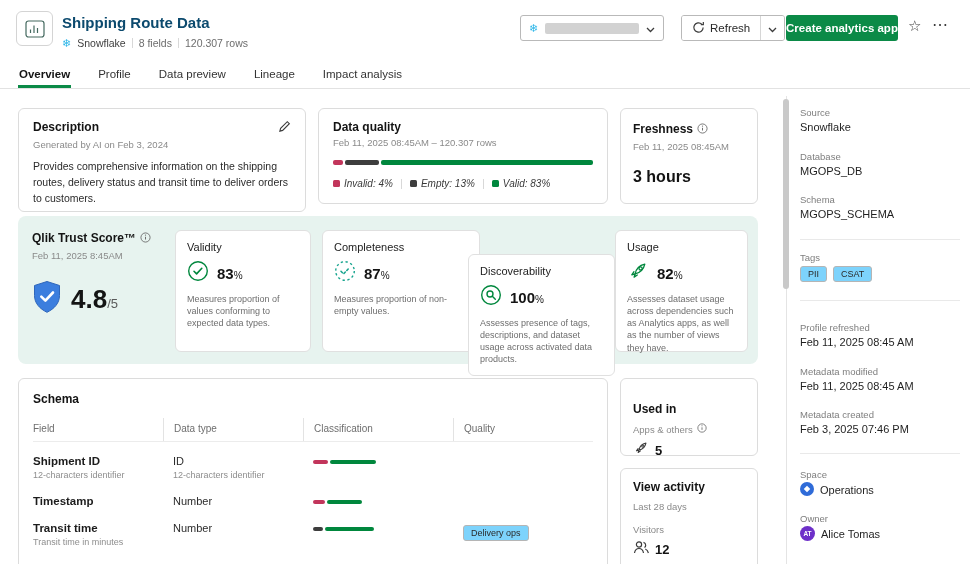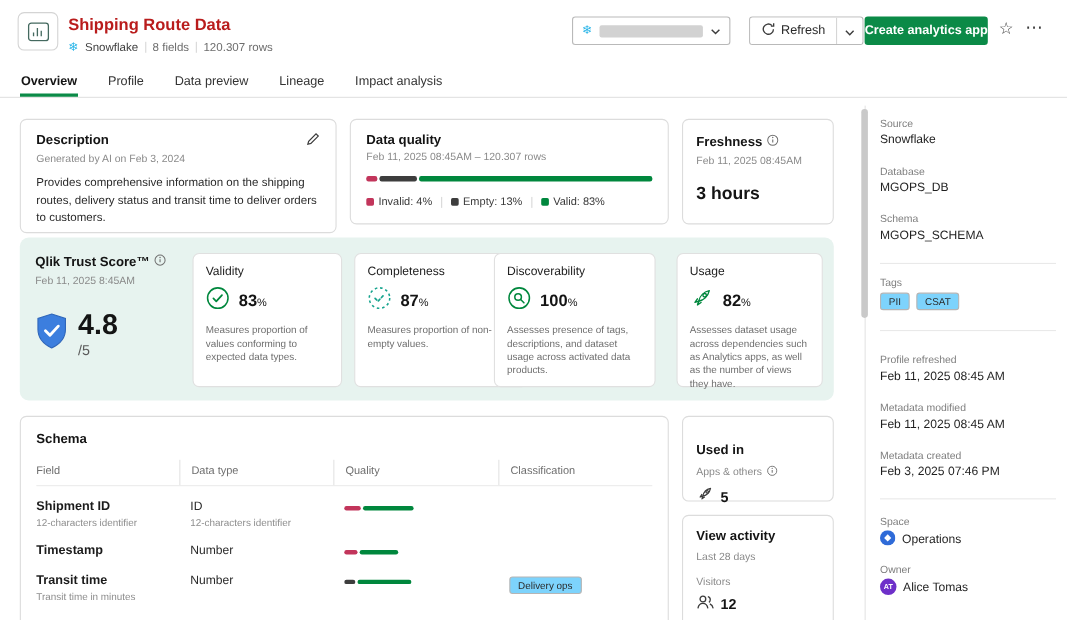--- a/index.html
+++ b/index.html
@@ -1,21 +1,21 @@
 <!DOCTYPE html>
 <html><head>
 <meta charset="utf-8">
 <style>
   * { margin:0; padding:0; box-sizing:border-box; }
   body { margin:0; background:#fff; font-family:"Liberation Sans", sans-serif; color:#1f1f1f; }
   .screen { position:relative; width:970px; height:564px; background:#fff; overflow:hidden; }
 
   
   .hdr-icon { position:absolute; left:16px; top:11px; width:37px; height:35px; border:1px solid #d4d4d4; border-radius:6px; display:flex; align-items:center; justify-content:center; background:#fff; }
-  .hdr-title { position:absolute; left:62px; top:14px; font-size:15px; font-weight:700; color:#b91c1c; }
+  .hdr-title { position:absolute; left:62px; top:14px; font-size:15px; font-weight:700; color:#0c4a6e; }
   .hdr-meta { position:absolute; left:62px; top:37px; display:flex; align-items:center; gap:6px; font-size:10.5px; color:#3f3f3f; }
   .hdr-meta .muted { color:#6d6d6d; }
   .sf { color:#29B5E8; font-size:11px; line-height:1; }
   .vsep { width:1px; height:10px; background:#d8d8d8; display:inline-block; }
 
   .conn { position:absolute; left:520px; top:15px; width:144px; height:26px; border:1px solid #b9b9b9; border-radius:3px; display:flex; align-items:center; padding:0 8px; gap:7px; background:#fff; cursor:pointer; }
   .redacted { flex:1; height:11px; background:#d2d2d2; border-radius:2px; }
 
   .refresh-group { position:absolute; left:681px; top:15px; height:26px; display:flex; border:1px solid #b9b9b9; border-radius:3px; background:#fff; overflow:hidden; }
   .refresh-main { display:flex; align-items:center; gap:5px; padding:0 10px; font-size:11.5px; background:#fff; border:none; font-family:inherit; color:#2a2a2a; cursor:pointer; }
@@ -36,33 +36,33 @@
   .card-sub { font-size:9.5px; color:#8a8a8a; margin-top:3px; }
 
   .desc-card { left:18px; top:108px; width:288px; height:104px; padding:11px 14px; }
   .desc-head { display:flex; justify-content:space-between; align-items:flex-start; }
   .desc-body { font-size:10.5px; color:#2b2b2b; line-height:1.5; margin-top:9px; }
   .edit-btn { background:none; border:none; cursor:pointer; padding:0; }
 
   .dq-card { left:318px; top:108px; width:290px; height:96px; padding:11px 14px; }
   .dq-bar { display:flex; gap:2px; height:5px; margin-top:12px; }
   .dq-seg { height:5px; border-radius:2px; }
-  .dq-legend { display:flex; align-items:center; gap:8px; margin-top:13px; }
+  .dq-legend { display:flex; align-items:center; gap:8px; margin-top:13px;font-style:italic; }
   .legend-item { display:flex; align-items:center; gap:4px; font-size:10px; color:#3a3a3a; }
   .legend-sq { width:7px; height:7px; border-radius:1.5px; display:inline-block; }
 
   .fresh-card { left:620px; top:108px; width:138px; height:96px; padding:11px 12px; }
   .fresh-value { font-size:16px; font-weight:700; margin-top:16px; color:#141414; }
   .title-row { display:flex; align-items:center; gap:4px; }
 
   
   .trust-panel { position:absolute; left:18px; top:216px; width:740px; height:148px; background:#e7f3ef; border-radius:8px; }
   .ts-head { position:absolute; left:14px; top:13px; }
   .ts-score { position:absolute; left:14px; top:64px; display:flex; align-items:center; gap:9px; }
-  .ts-num { display:flex; align-items:baseline;flex-direction:column; }
+  .ts-num { display:flex; align-items:baseline; }
   .ts-value { font-size:26px; font-weight:700; color:#141414; }
   .ts-max { font-size:13px; color:#5a5a5a; }
   .metric-card { position:absolute; top:14px; height:122px; background:#fff; border:1px solid #e0e0e0; border-radius:6px; padding:10px 11px; }
   .metric-label { font-size:11px; color:#222; }
   .metric-row { display:flex; align-items:center; gap:8px; margin-top:7px; }
   .metric-num { display:flex; align-items:baseline; }
   .metric-value { font-size:15px; font-weight:700; color:#141414; }
   .metric-unit { font-size:10px; color:#141414; }
   .metric-desc { font-size:9px; color:#6e6e6e; line-height:1.35; margin-top:7px; }
 
@@ -273,21 +273,21 @@
             </svg>
         </span>
         <span class="metric-num">
           <span class="metric-value">87</span>
           <span class="metric-unit">%</span>
         </span>
       </div>
       <div class="metric-desc">Measures proportion of non-empty values.</div>
     </div>
 
-    <div class="metric-card" style="left:431px; width:147px;">
+    <div class="metric-card" style="left:450px; width:147px;margin-top:24px;">
       <div class="metric-label">Discoverability</div>
       <div class="metric-row">
         <span>
           <svg width="22" height="22" viewBox="0 0 22 22" fill="none" stroke="#00873d">
               <circle cx="11" cy="11" r="9.3" stroke-width="1.4"></circle>
               <circle cx="10" cy="10" r="3" stroke-width="1.4"></circle>
               <path d="M12.3 12.3l3 3" stroke-width="1.4" stroke-linecap="round"></path>
             </svg>
         </span>
         <span class="metric-num">
@@ -315,22 +315,22 @@
       </div>
       <div class="metric-desc">Assesses dataset usage across dependencies such as Analytics apps, as well as the number of views they have.</div>
     </div>
   </div>
 
   <div class="card schema-card">
     <div class="card-title">Schema</div>
     <div class="sch-head">
       <div class="sch-h">Field</div>
       <div class="sch-h sep">Data type</div>
+      <div class="sch-h sep">Classification</div>
       <div class="sch-h sep">Quality</div>
-      <div class="sch-h sep">Classification</div>
     </div>
 
     <div class="sch-row">
       <div class="c1">
         <div class="fname">Shipment ID</div>
         <div class="fsub">12-characters identifier</div>
       </div>
       <div class="c2">
         <div class="ftype">ID</div>
         <div class="fsub">12-characters identifier</div>

